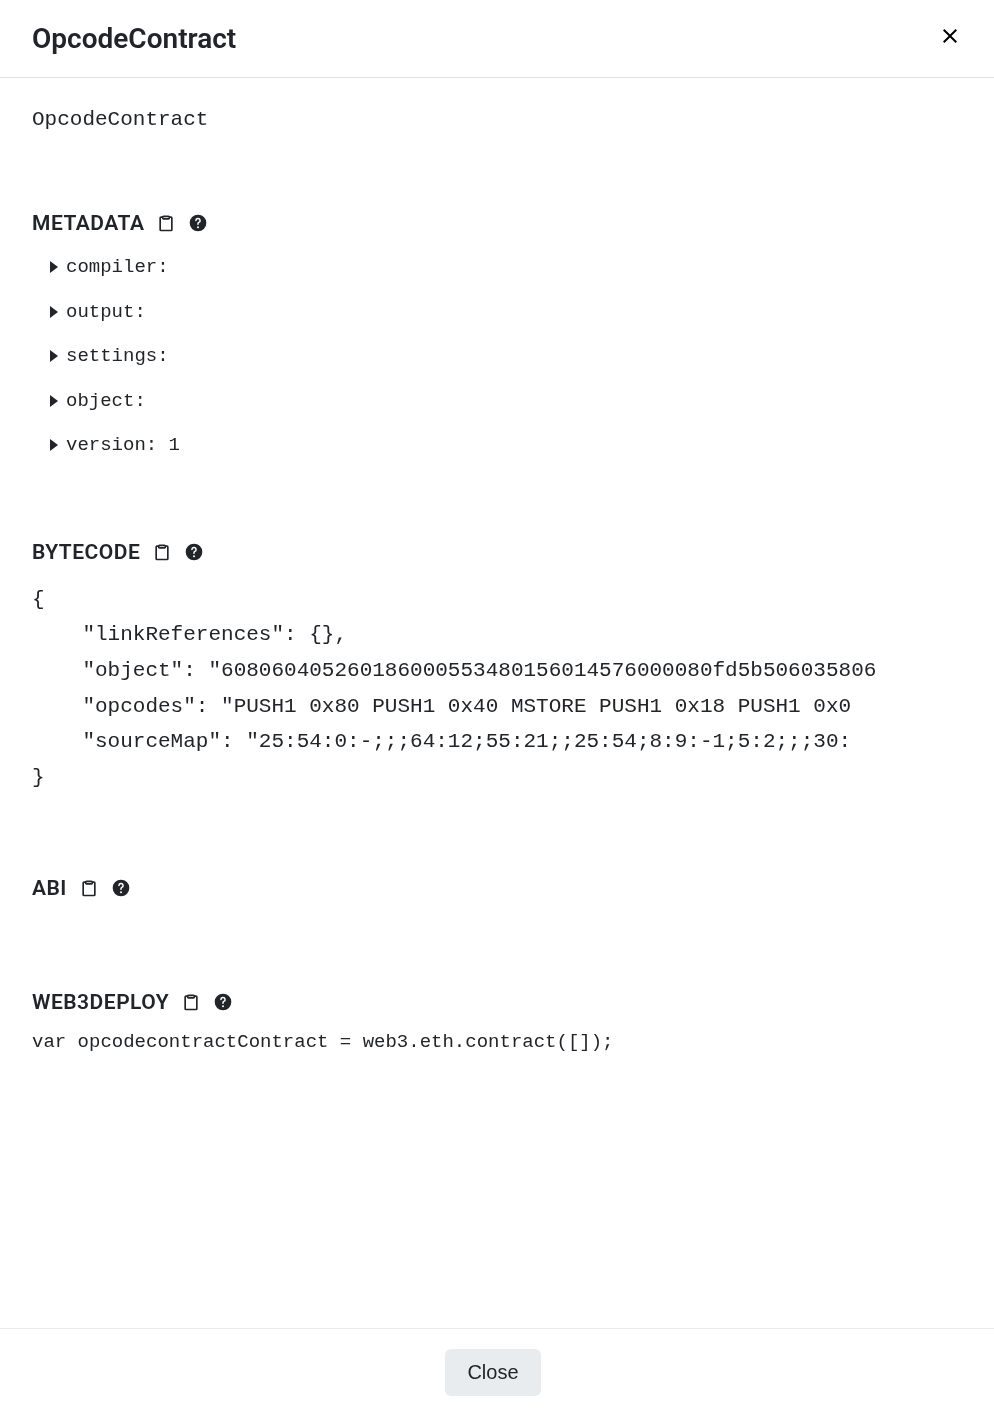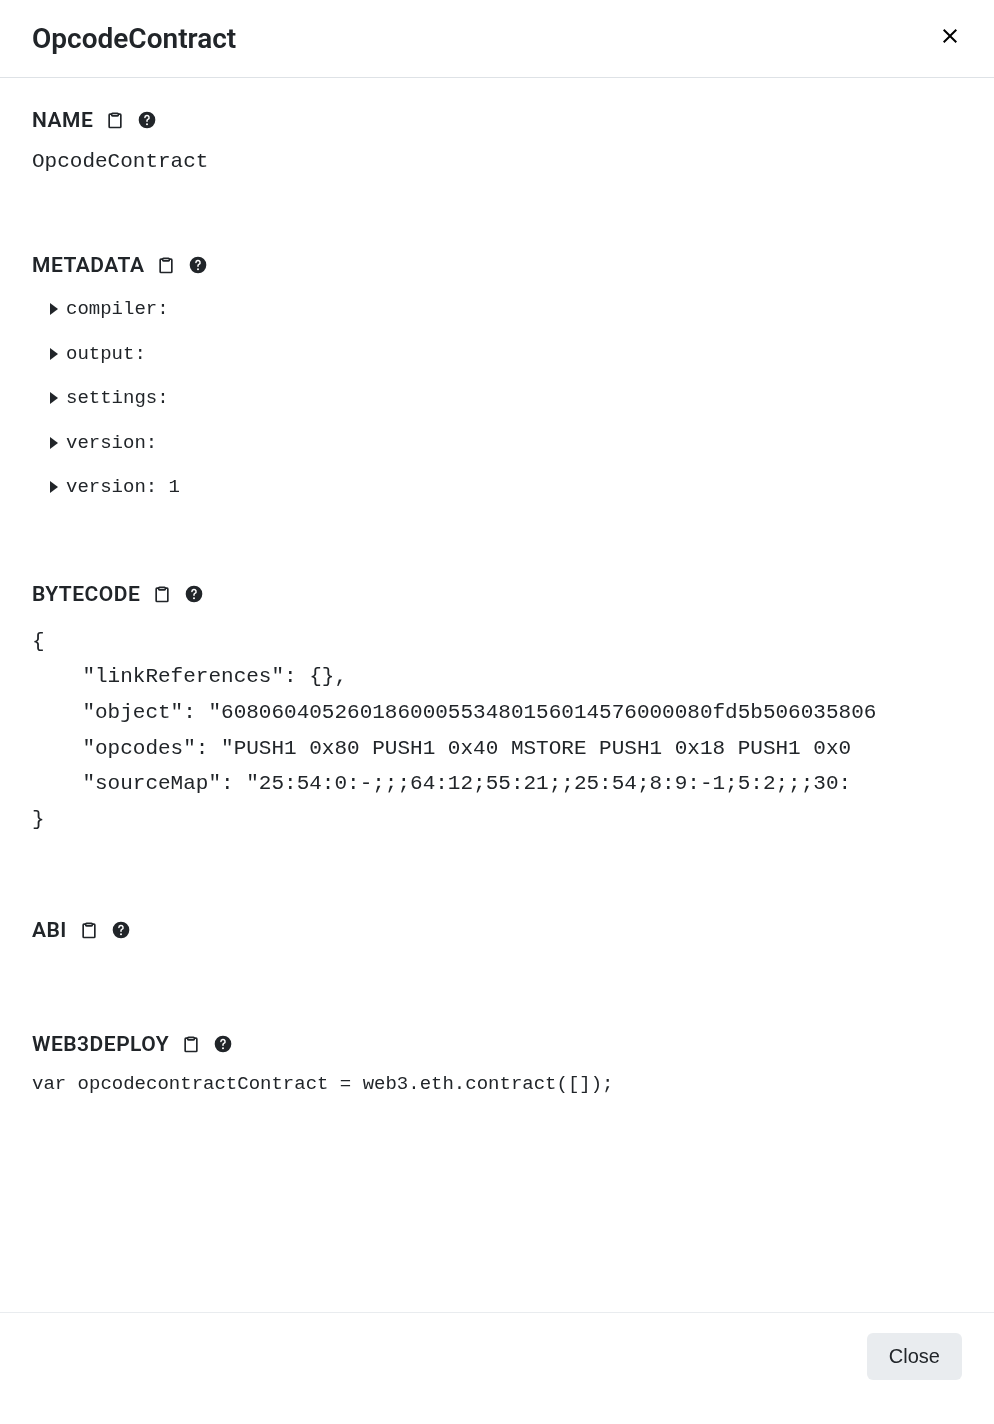--- a/index.html
+++ b/index.html
@@ -100,25 +100,25 @@
     }
     .web3-pre {
       font-family: "SFMono-Regular", Consolas, "Liberation Mono", Menlo, monospace;
       font-size: 19px;
       line-height: 1.5;
       white-space: pre;
       overflow: hidden;
     }
     .modal-footer {
       position: absolute;
-      bottom: 16px;
+      bottom: 0;
       left: 0;
       right: 0;
       display: flex;
-      justify-content: flex-end;
+      justify-content: center;
       padding: 20px 32px 28px 24px;
       background: #fff;
       border-top: 1px solid #e9ecef;
     }
     .btn-close {
       background: #e9ecef;
       border: none;
       border-radius: 6px;
       padding: 12px 22px;
       font-size: 20px;
@@ -140,36 +140,20 @@
   <div class="close-x">
     <svg viewBox="0 0 24 24" width="24" height="24" fill="currentColor">
       <path d="M19 6.41L17.59 5 12 10.59 6.41 5 5 6.41 10.59 12 5 17.59 6.41 19 12 13.41 17.59 19 19 17.59 13.41 12z"></path>
     </svg>
   </div>
 </div>
 
 <div class="modal-body">
 
   <div class="section">
-    <div class="section-header">
-      <span class="section-label">NAME</span>
-      <span class="icon-clipboard">
-        <svg viewBox="0 0 24 24" fill="none" stroke="#212529" stroke-width="2">
-          <rect x="8" y="4" width="8" height="3" rx="1"></rect>
-          <path d="M8 5H6a1 1 0 0 0-1 1v14a1 1 0 0 0 1 1h12a1 1 0 0 0 1-1V6a1 1 0 0 0-1-1h-2"></path>
-        </svg>
-      </span>
-      <span class="icon-help">
-        <svg viewBox="0 0 24 24" fill="#212529">
-          <circle cx="12" cy="12" r="10"></circle>
-          <path d="M9.5 9a2.5 2.5 0 1 1 3.5 2.3c-.8.4-1 1-1 1.7v.5" stroke="#fff" stroke-width="1.8" fill="none" stroke-linecap="round"></path>
-          <circle cx="12" cy="17" r="1.2" fill="#fff"></circle>
-        </svg>
-      </span>
-    </div>
     <div class="name-value">OpcodeContract</div>
   </div>
 
   <div class="section">
     <div class="section-header">
       <span class="section-label">METADATA</span>
       <span class="icon-clipboard">
         <svg viewBox="0 0 24 24" fill="none" stroke="#212529" stroke-width="2">
           <rect x="8" y="4" width="8" height="3" rx="1"></rect>
           <path d="M8 5H6a1 1 0 0 0-1 1v14a1 1 0 0 0 1 1h12a1 1 0 0 0 1-1V6a1 1 0 0 0-1-1h-2"></path>
@@ -191,21 +175,21 @@
       <li class="tree-item">
         <span class="caret"></span>
         <span>output:</span>
       </li>
       <li class="tree-item">
         <span class="caret"></span>
         <span>settings:</span>
       </li>
       <li class="tree-item">
         <span class="caret"></span>
-        <span>version:</span>
+        <span>object:</span>
       </li>
       <li class="tree-item">
         <span class="caret"></span>
         <span>version: 1</span>
       </li>
     </ul>
   </div>
 
   <div class="section">
     <div class="section-header">

